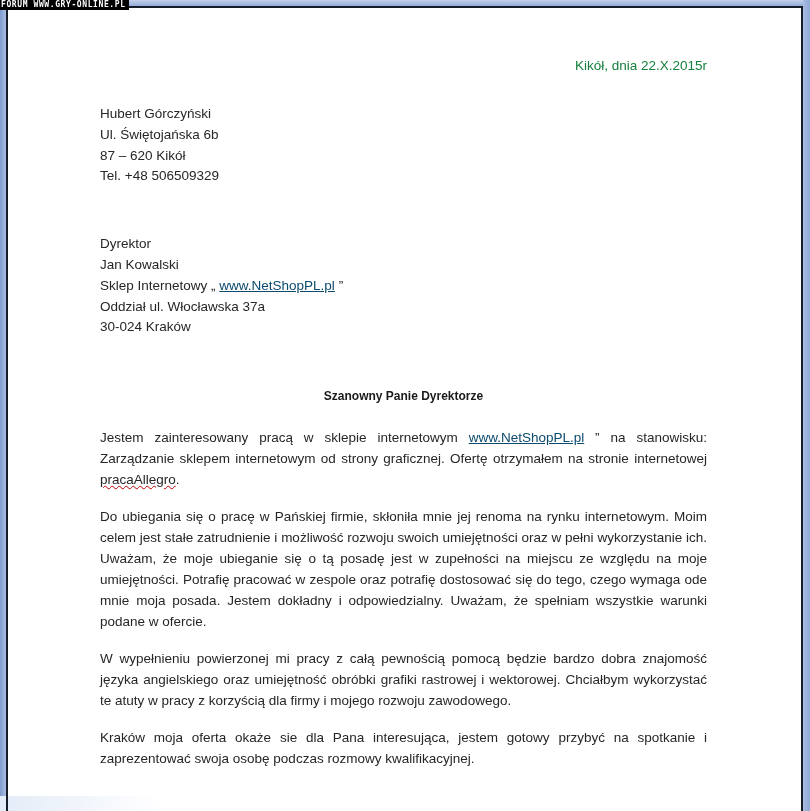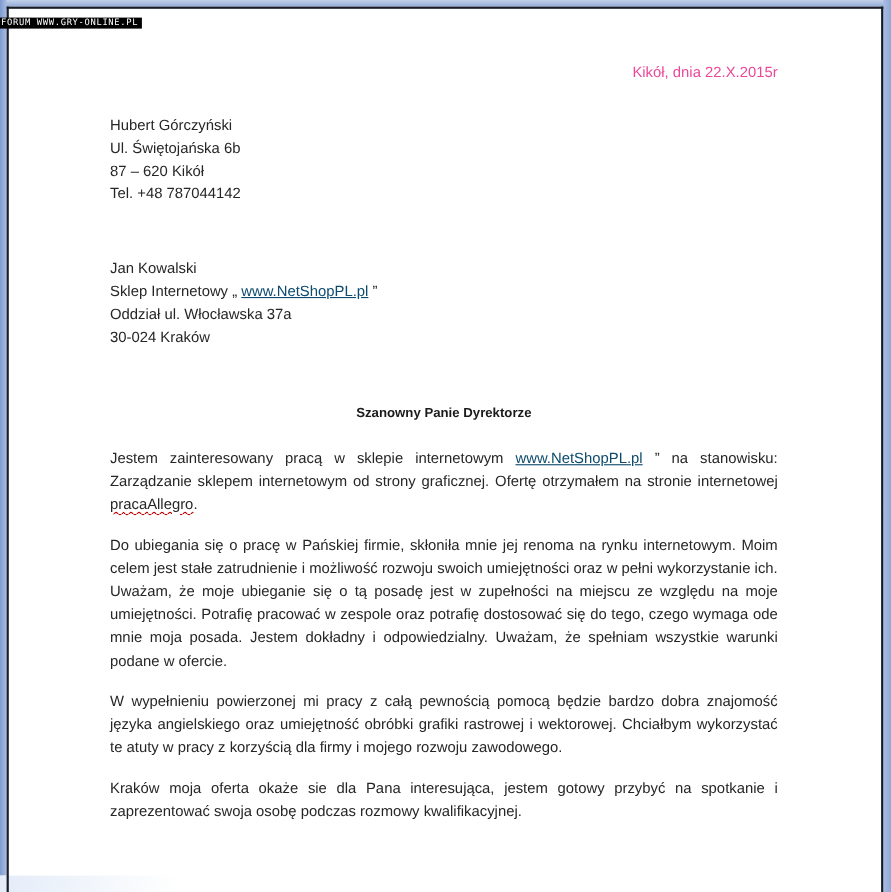--- a/index.html
+++ b/index.html
@@ -29,38 +29,38 @@
     background: linear-gradient(90deg, #e4ecf8 0%, #ffffff 90%);
   }
   .page-border {
     position: absolute; top: 6px; left: 6px; right: 7px; bottom: -3px;
     border: 2px solid #171c29; border-bottom: none;
     pointer-events: none;
   }
 
   
   .badge {
-    position: absolute; top: 16px; left: 0; z-index: 10;
+    position: absolute; top: 0; left: 0; z-index: 10;
     background: #000000; color: #ffffff;
     font-family: "DejaVu Sans Mono", monospace;
-    font-size: 8px; font-weight: normal; letter-spacing: 0.6px;
+    font-size: 8px; font-weight: bold; letter-spacing: 0.6px;
     line-height: 9px; padding: 0 3px 1px 1px;
     white-space: nowrap;
   }
 
   
   .content {
     position: absolute; left: 100px; top: 0; width: 607px;
     color: #262626;
     font-size: 13.5px; line-height: 21px;
   }
   .date-line {
     margin-top: 55px;
     text-align: right;
-    color: #ec4899;
+    color: #15803d;
     font-size: 13.5px;
   }
   .sender { margin-top: 28px; }
   .recipient { margin-top: 47px; }
   .sender div, .recipient div { line-height: 20.8px; }
 
   .salutation {
     margin-top: 48px;
     text-align: center;
     font-size: 12px; font-weight: bold;
@@ -99,24 +99,25 @@
   <div class="badge">FORUM WWW.GRY-ONLINE.PL</div>
 
   <div class="content">
 
     <div class="date-line">Kikół, dnia 22.X.2015r</div>
 
     <div class="sender">
       <div>Hubert Górczyński</div>
       <div>Ul. Świętojańska 6b</div>
       <div>87 – 620 Kikół</div>
-      <div>Tel. +48 787044142</div>
+      <div>Tel. +48 506509329</div>
     </div>
 
     <div class="recipient">
+      <div>Dyrektor</div>
       <div>Jan Kowalski</div>
       <div><span>Sklep Internetowy „ </span><a class="link">www.NetShopPL.pl</a><span> ”</span></div>
       <div>Oddział ul. Włocławska 37a</div>
       <div>30-024 Kraków</div>
     </div>
 
     <div class="salutation">Szanowny Panie Dyrektorze</div>
 
     <p class="para first"><span>Jestem zainteresowany pracą w sklepie internetowym </span><a class="link">www.NetShopPL.pl</a><span> ” na stanowisku: Zarządzanie sklepem internetowym od strony graficznej. Ofertę otrzymałem na stronie internetowej </span><span class="misspell">pracaAllegro</span><span>.</span></p>
 

